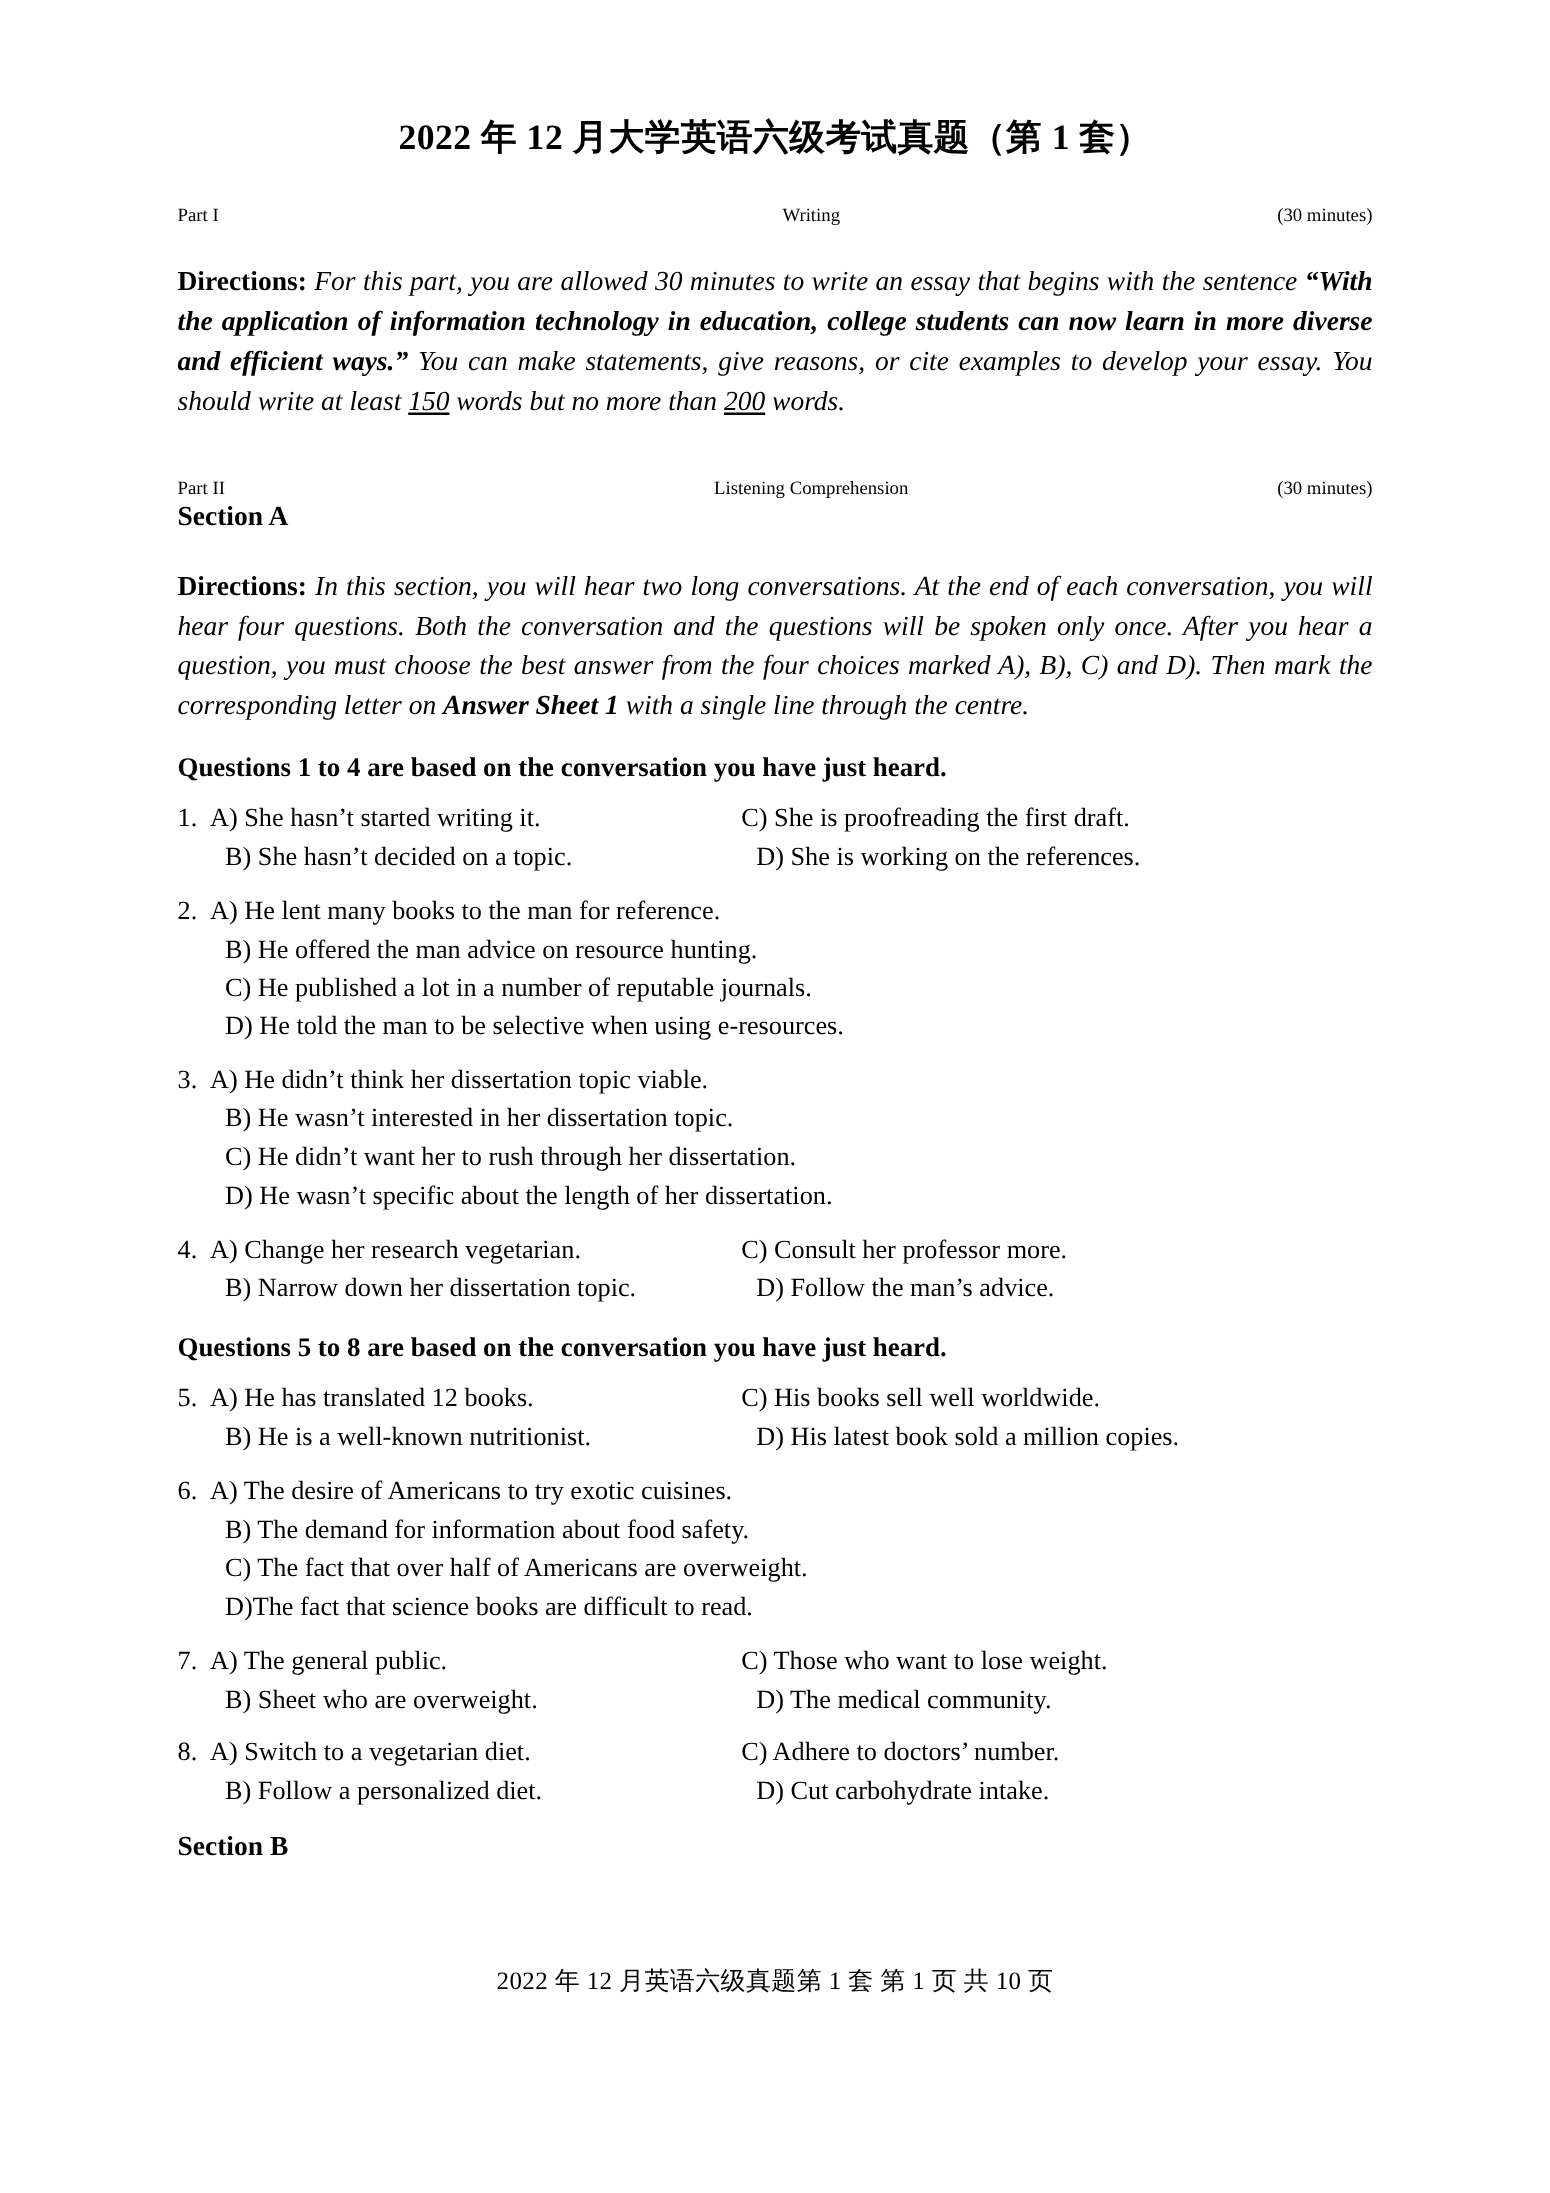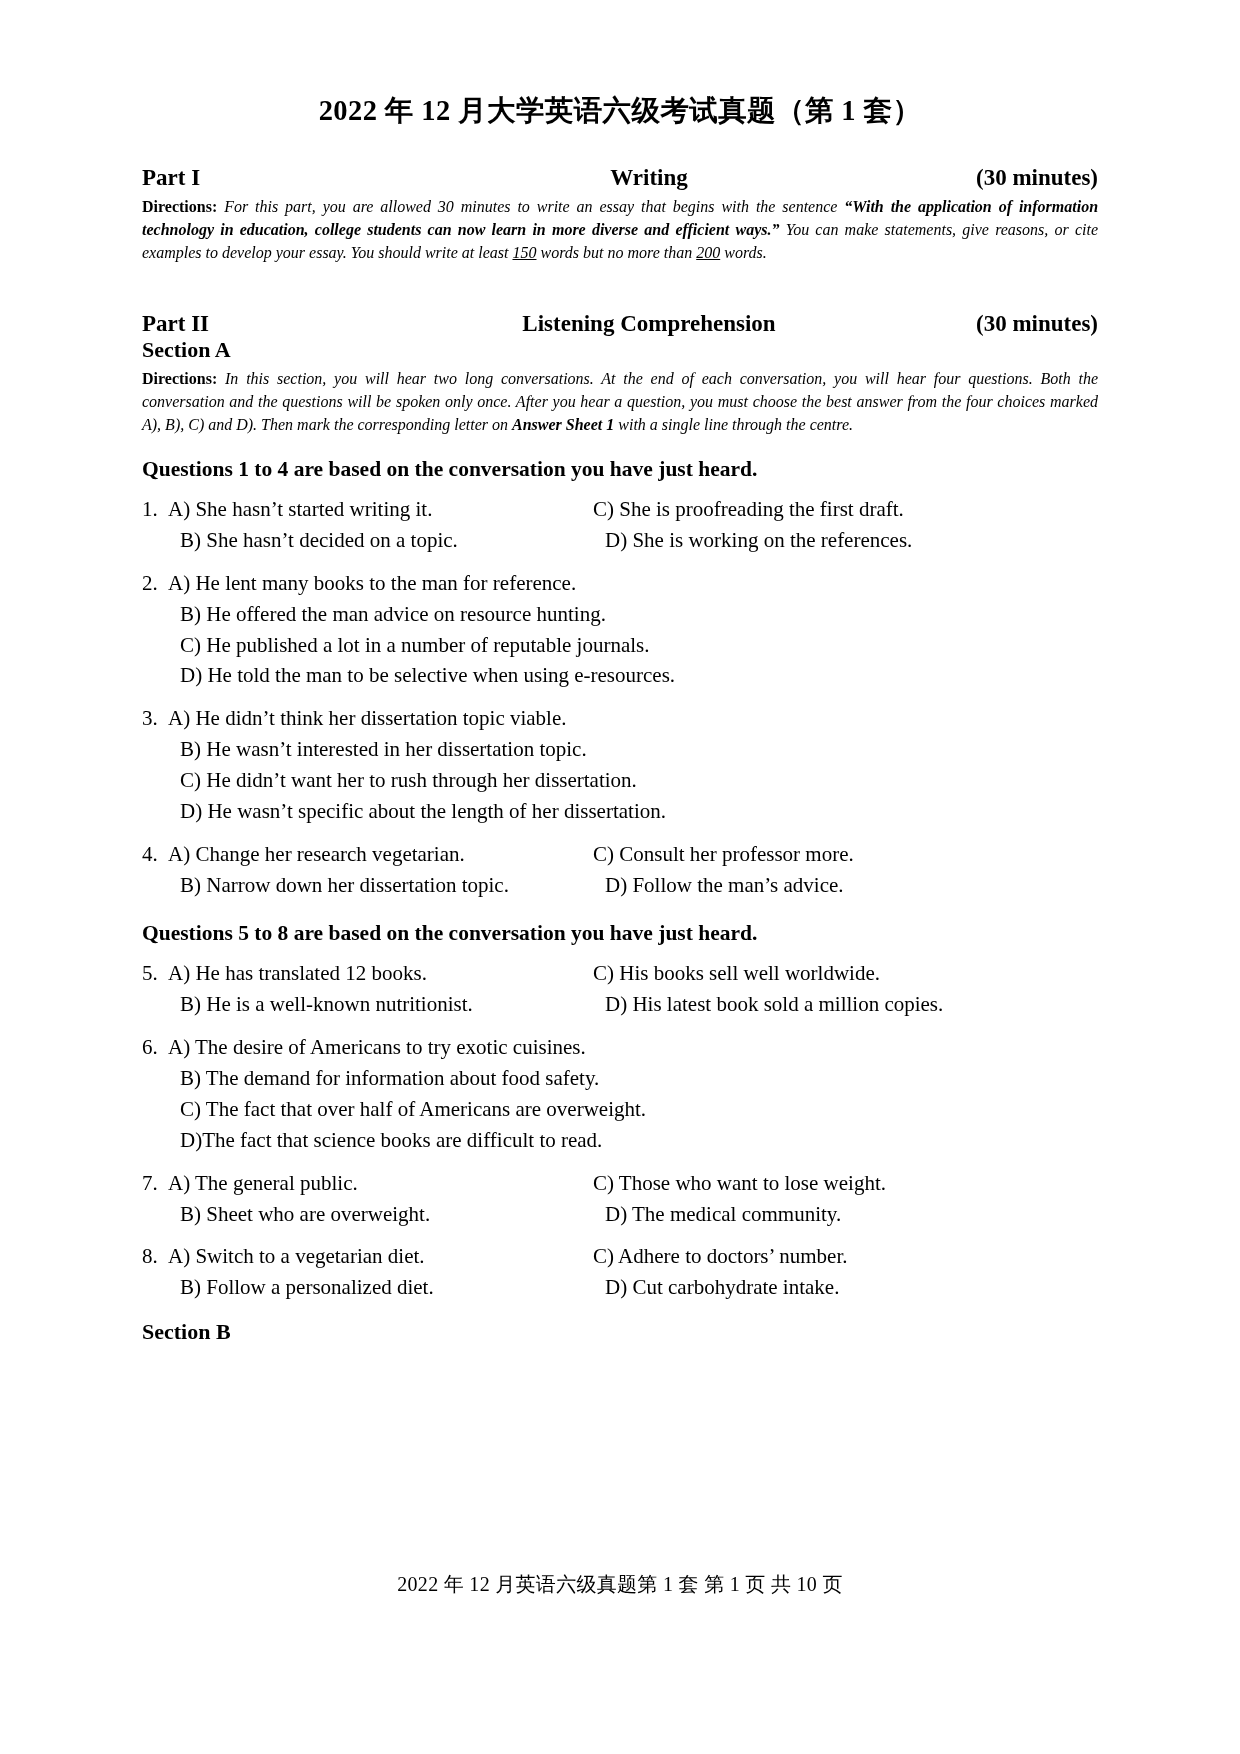--- a/index.html
+++ b/index.html
@@ -28,42 +28,42 @@
     font-weight: bold;
     font-size: 28.5px;
     letter-spacing: 0.4px;
     margin: 14px 0 0 0;
     line-height: 1.3;
   }
   
   .part-row {
     display: flex;
     align-items: center;
-    font-weight: bold;
-    font-size: 23px;
+    font-weight: normal;
+    font-size: 15px;
     margin-top: 36px;
   }
   .part-row .pcol-left   { width: 268px; flex: 0 0 268px; text-align: left; }
   .part-row .pcol-center { flex: 1 1 auto; text-align: center; }
   .part-row .pcol-right  { width: 210px; flex: 0 0 210px; text-align: right; }
 
   .part-row.part2 { margin-top: 46px; }
 
   
   .section-head {
     font-weight: bold;
     font-size: 22px;
   }
 
   
   .directions {
-    font-size: 16px;
+    font-size: 22px;
     line-height: 1.45;
     text-align: justify;
-    margin-top: 4px;
+    margin-top: 27px;
   }
   .directions .lead {
     font-weight: bold;
     font-style: normal;
   }
   .directions .it { font-style: italic; }
   .directions .bi { font-style: italic; font-weight: bold; }
   .directions .u  { text-decoration: underline; font-style: italic; }
 
   

